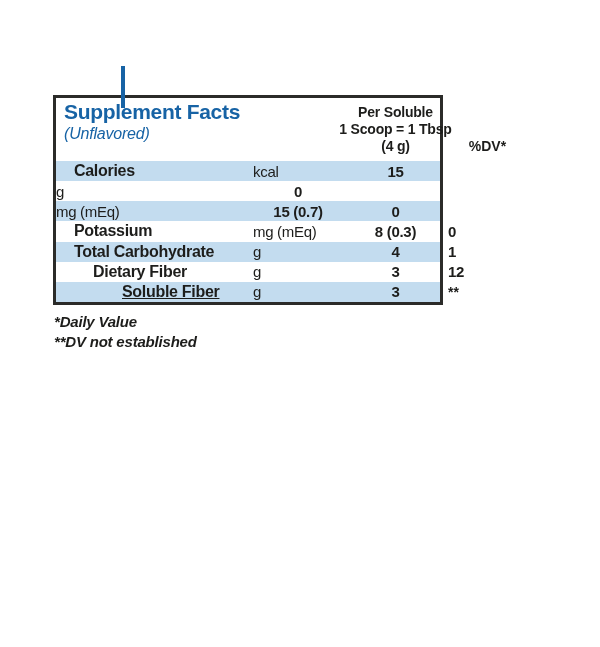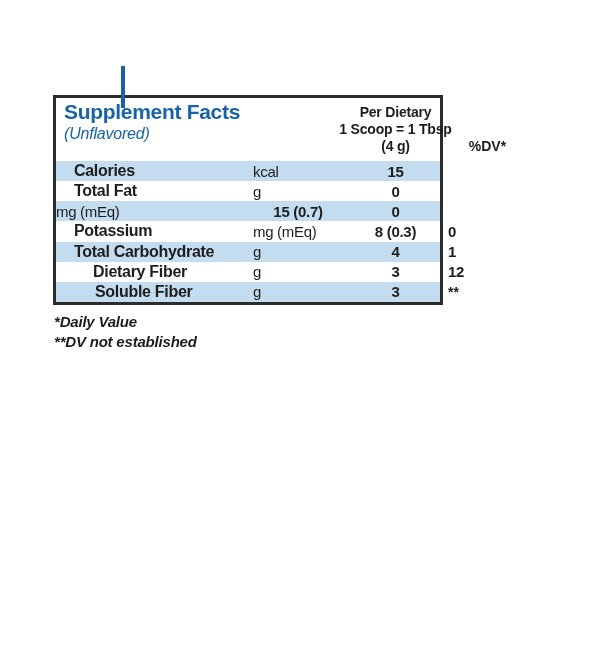--- a/index.html
+++ b/index.html
@@ -35,21 +35,21 @@
   }
   
   .rows{position:absolute;left:0;top:63px;right:0;bottom:0;display:flex;flex-direction:column;}
   .row{
     flex:1;display:grid;grid-template-columns:197px 90px 105px 1fr;
     align-items:center;font-size:16px;letter-spacing:-0.3px;
   }
   .row.striped{background:#c3dcef;}
   .cell-name{font-weight:bold;padding-left:18px;white-space:nowrap;}
   .row.indent-1 .cell-name{padding-left:37px;}
-  .row.indent-2 .cell-name{padding-left:39px;}
+  .row.indent-2 .cell-name{padding-left:66px;text-decoration:underline;}
   .cell-unit{font-size:15px;white-space:nowrap;}
   .cell-amount{text-align:center;font-weight:bold;font-size:15px;white-space:nowrap;}
   .cell-dv{text-align:center;font-weight:bold;font-size:15px;white-space:nowrap;}
   
   .row .cell-dv.stars{font-size:14px;letter-spacing:0;}
   
   .footnotes{
     position:absolute;left:54px;top:312px;
     font-style:italic;font-weight:bold;font-size:15px;line-height:20px;
     letter-spacing:-0.2px;
@@ -63,36 +63,35 @@
 </head>
 <body>
 
 <div class="blue-mark"></div>
 
 <div class="facts-panel">
   <div class="panel-header">
     <div class="title">Supplement Facts</div>
     <div class="subtitle">(Unflavored)</div>
     <div class="serving-block">
-      <div>Per Dietary</div>
+      <div>Per Soluble</div>
       <div>1 Scoop = 1 Tbsp</div>
       <div>(4 g)</div>
     </div>
     <div class="dv-header">%DV*</div>
   </div>
 
   <div class="rows">
     <div class="row striped">
       <div class="cell-name">Calories</div>
       <div class="cell-unit">kcal</div>
       <div class="cell-amount">15</div>
       <div class="cell-dv"></div>
     </div>
     <div class="row">
-      <div class="cell-name">Total Fat</div>
       <div class="cell-unit">g</div>
       <div class="cell-amount">0</div>
       <div class="cell-dv"></div>
     </div>
     <div class="row striped">
       <div class="cell-unit">mg (mEq)</div>
       <div class="cell-amount">15 (0.7)</div>
       <div class="cell-dv">0</div>
     </div>
     <div class="row">

